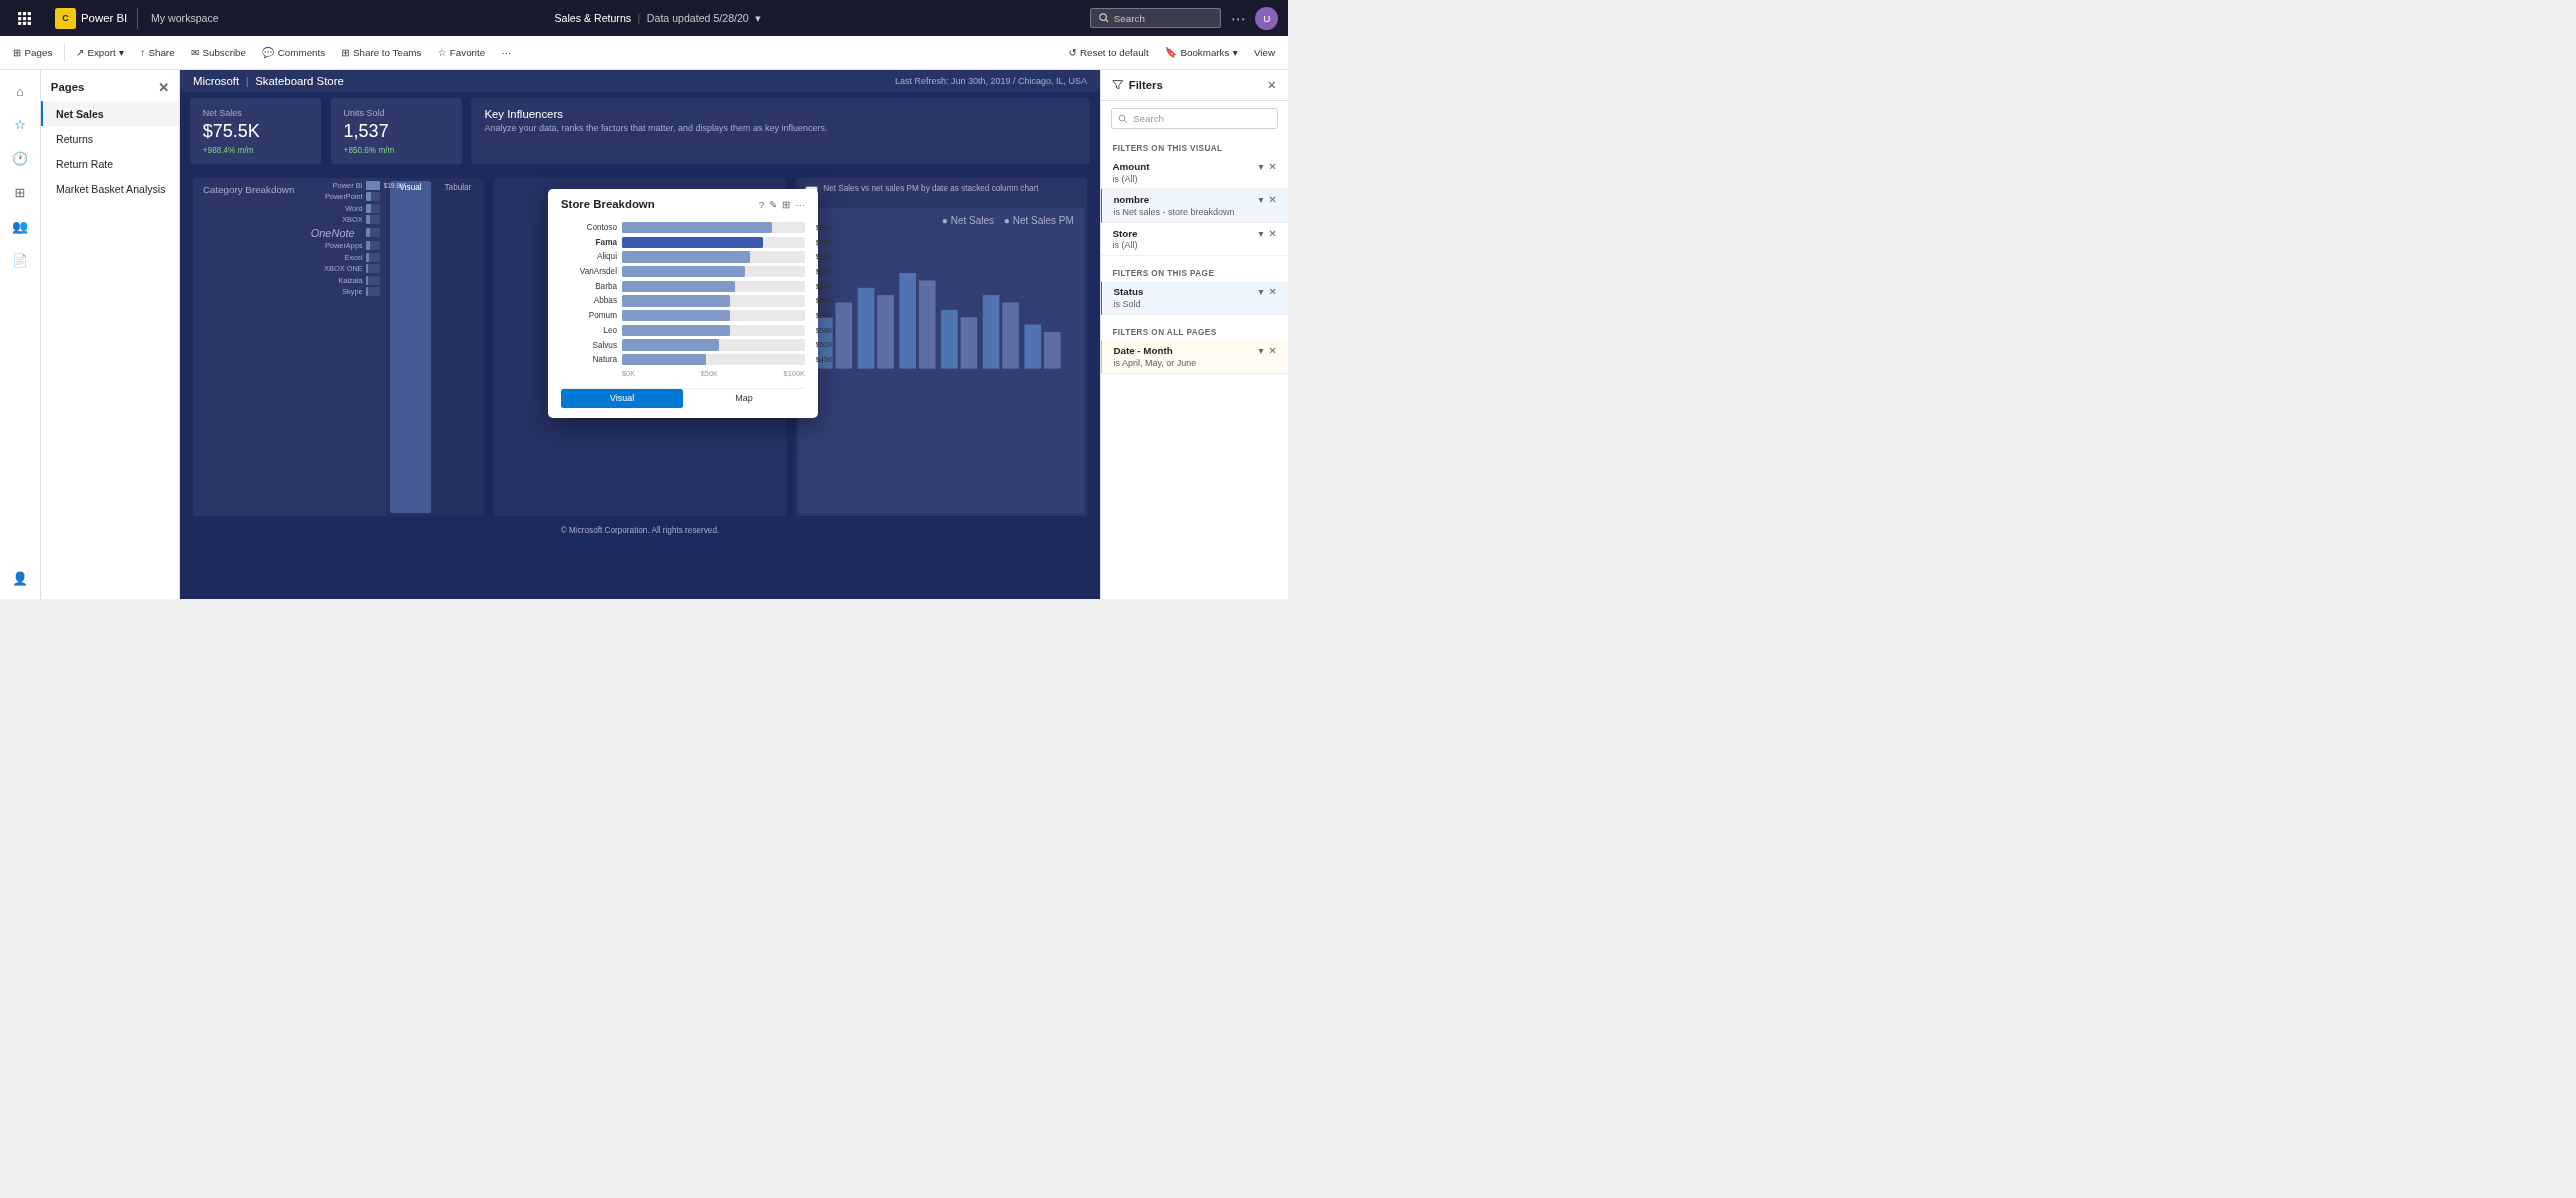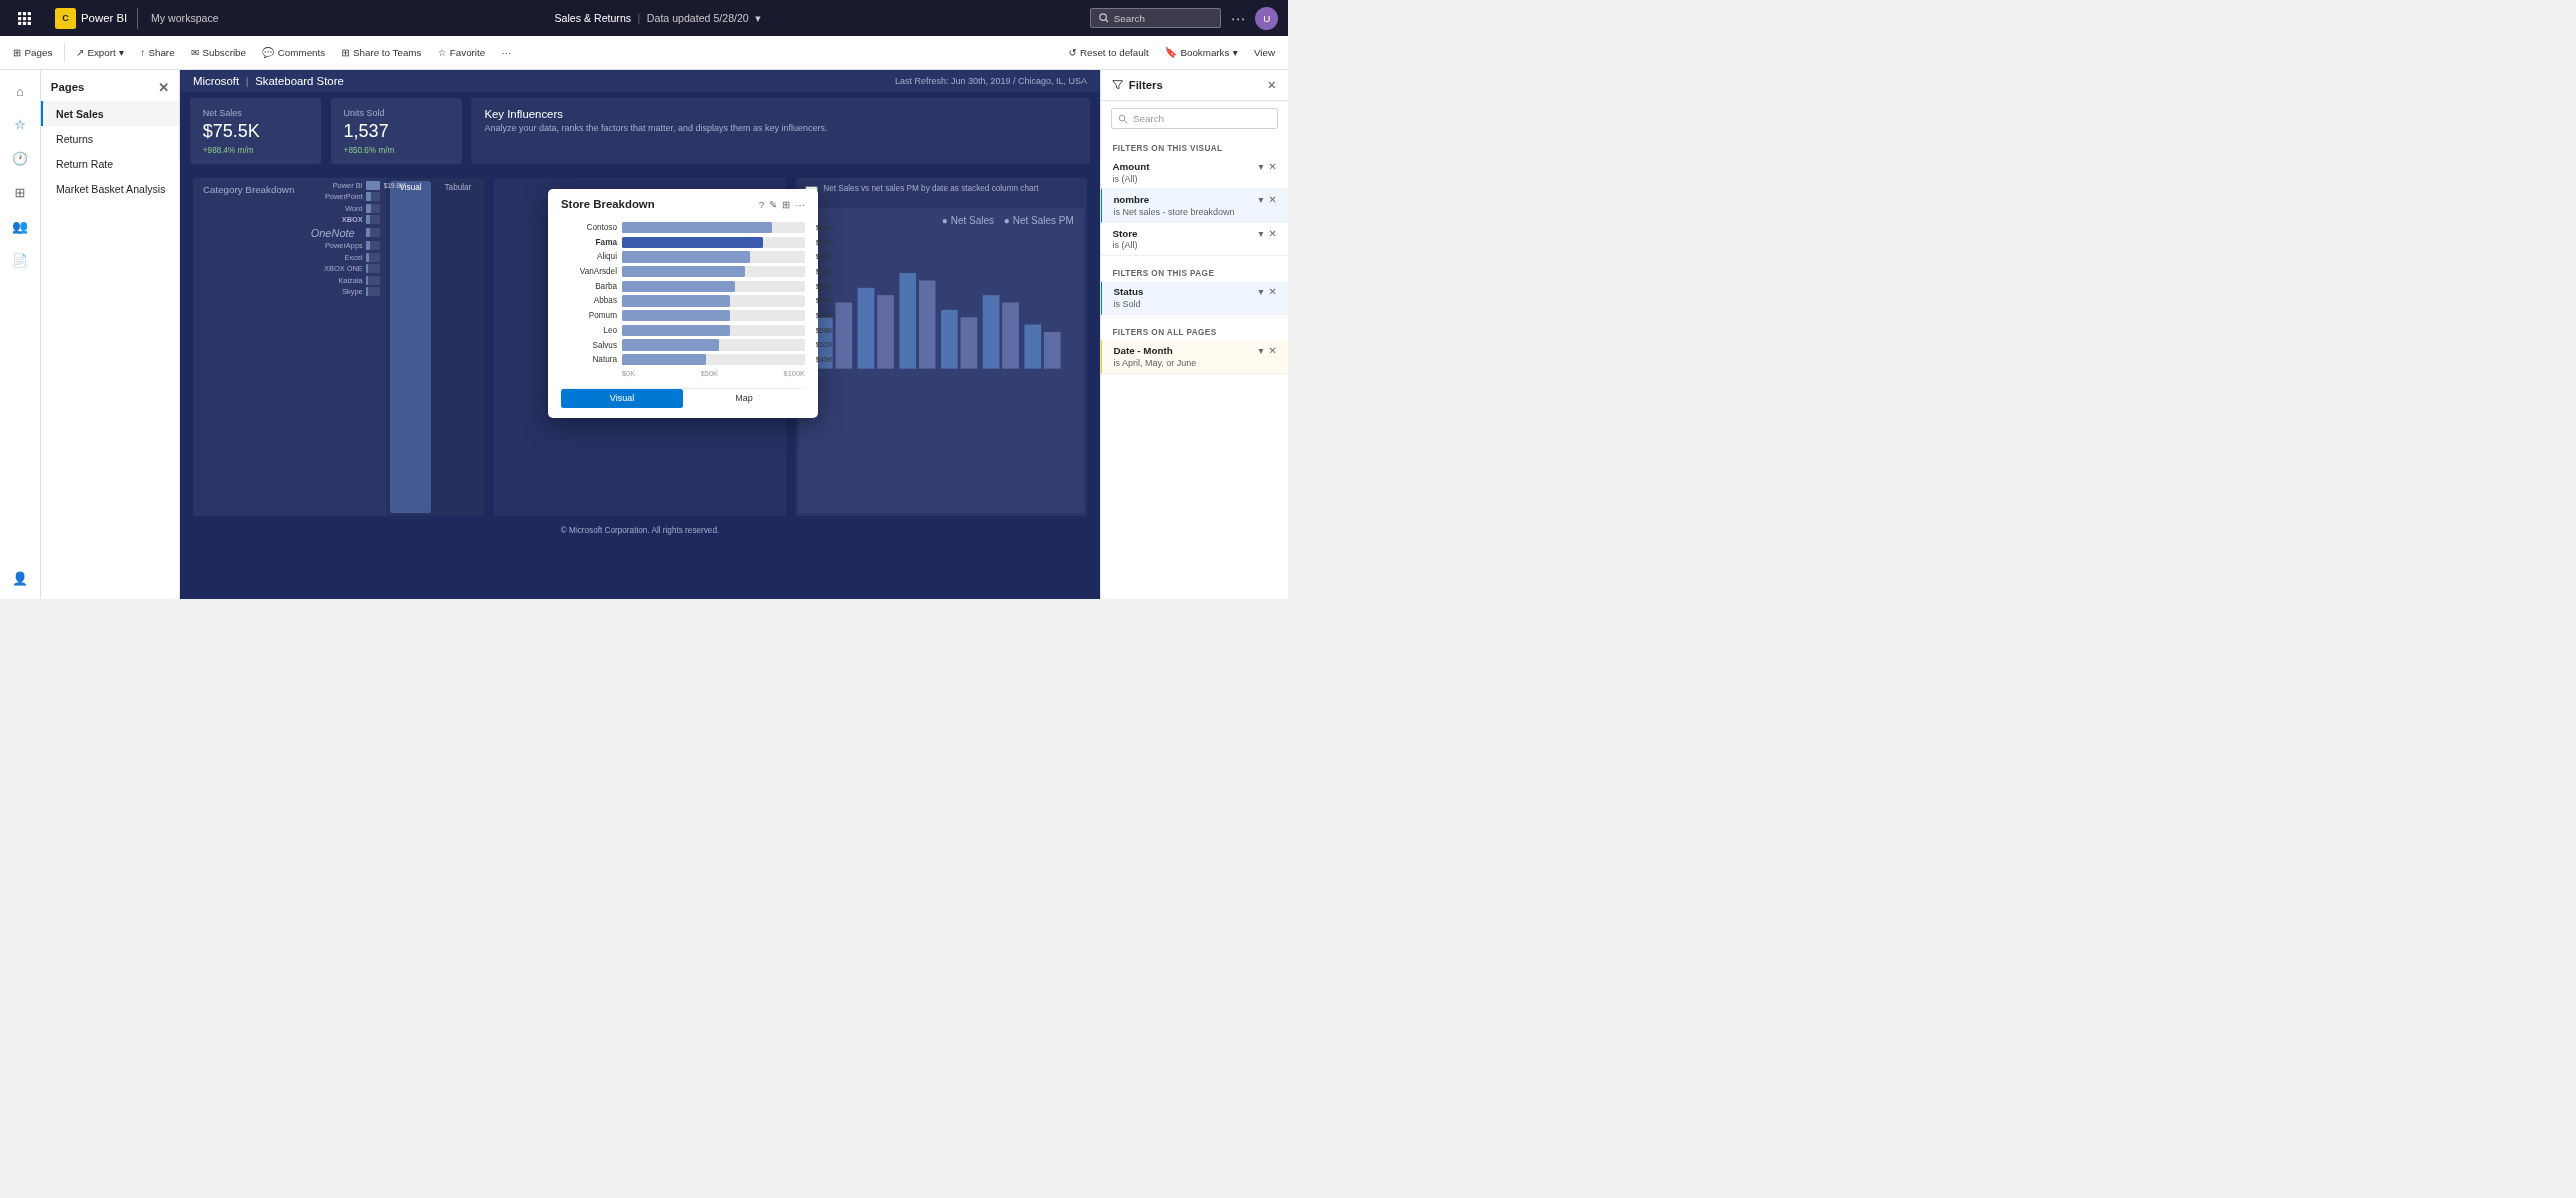--- a/index.html
+++ b/index.html
@@ -337,21 +337,21 @@
     </div>
   </div>
               <div class="cat-row">
     <div class="cat-label" style="width:52px; text-align:right; font-size:7.4px; color:#aac;">Word</div>
     <div class="cat-bar-track" style="flex:1; height:9px; background:rgba(255,255,255,0.1); border-radius:0.8px; position:relative;">
       <div class="cat-bar-fill" style="width:36%; height:100%; background:rgba(140,170,220,0.6); border-radius:0.8px;"></div>
 
     </div>
   </div>
               <div class="cat-row">
-    <div class="cat-label" style="width:52px; text-align:right; font-size:7.4px; color:#aac;font-weight:bold;">XBOX</div>
+    <div class="cat-label" style="width:52px; text-align:right; font-size:7.4px; color:#aac;">XBOX</div>
     <div class="cat-bar-track" style="flex:1; height:9px; background:rgba(255,255,255,0.1); border-radius:0.8px; position:relative;">
       <div class="cat-bar-fill" style="width:31%; height:100%; background:rgba(140,170,220,0.6); border-radius:0.8px;"></div>
 
     </div>
   </div>
               <div class="cat-row">
     <div class="cat-label" style="width:52px; text-align:left; font-size:11px; color:#aac;font-style:italic;">OneNote</div>
     <div class="cat-bar-track" style="flex:1; height:9px; background:rgba(255,255,255,0.1); border-radius:0.8px; position:relative;">
       <div class="cat-bar-fill" style="width:30%; height:100%; background:rgba(140,170,220,0.6); border-radius:0.8px;"></div>
 

